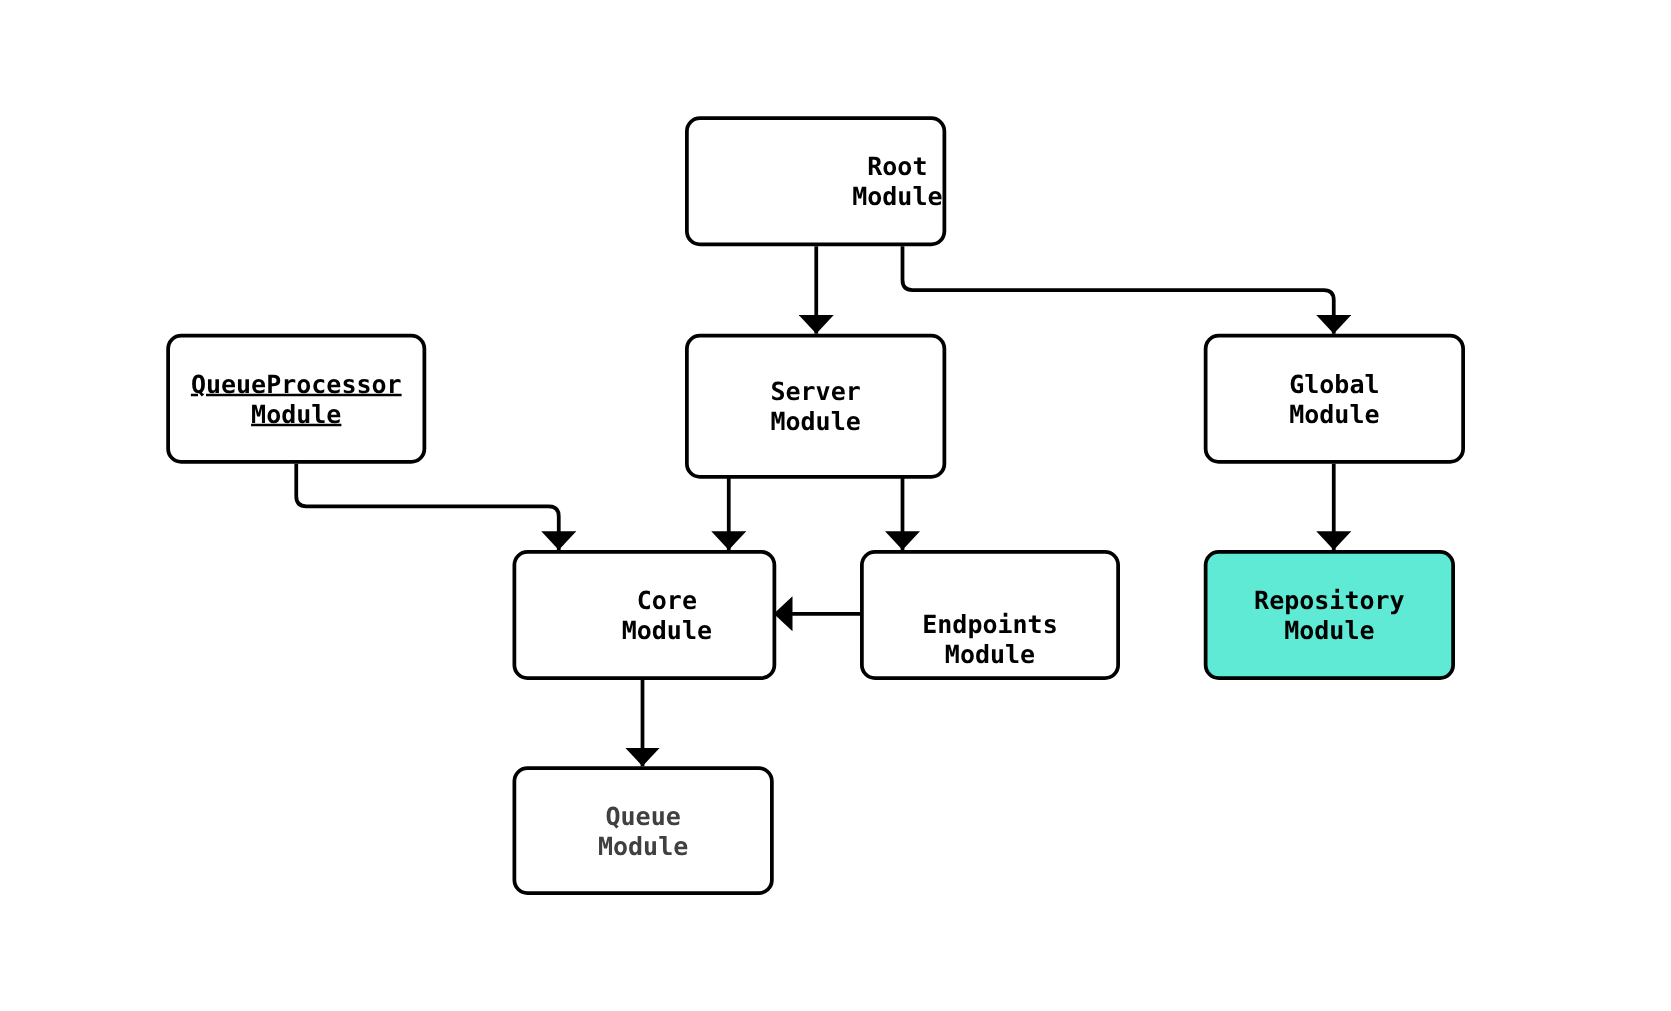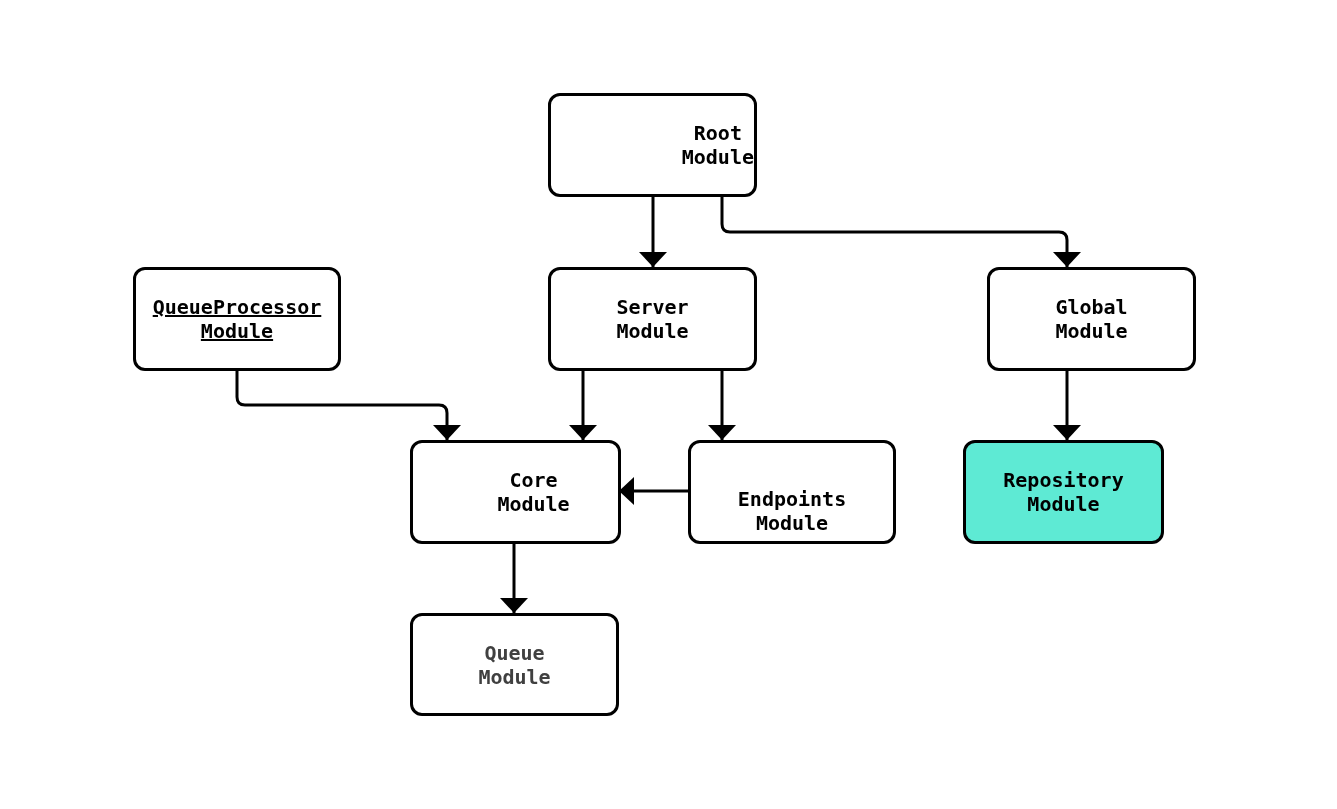--- a/index.html
+++ b/index.html
@@ -64,25 +64,25 @@
   </svg>
   <div id="nodes-layer">
       <div class="node" style="left: 548px; top: 93px; width: 209px; height: 104px; background: rgb(255, 255, 255); border-color: rgb(0, 0, 0); justify-content: flex-end;">
         <div class="node-label" style="color: rgb(0, 0, 0);">Root
 Module</div>
       </div>
       <div class="node" style="left: 133px; top: 267px; width: 208px; height: 104px; background: rgb(255, 255, 255); border-color: rgb(0, 0, 0);">
         <div class="node-label" style="color: rgb(0, 0, 0); text-decoration: underline;">QueueProcessor
 Module</div>
       </div>
-      <div class="node" style="left: 548px; top: 267px; width: 209px; height: 104px; background: rgb(255, 255, 255); border-color: rgb(0, 0, 0);">
+      <div class="node" style="left: 548px; top: 267px; width: 209px; height: 116px; background: rgb(255, 255, 255); border-color: rgb(0, 0, 0);">
         <div class="node-label" style="color: rgb(0, 0, 0);">Server
 Module</div>
       </div>
-      <div class="node" style="left: 963px; top: 267px; width: 209px; height: 104px; background: rgb(255, 255, 255); border-color: rgb(0, 0, 0); margin-left: 24px;">
+      <div class="node" style="left: 963px; top: 267px; width: 209px; height: 104px; background: rgb(255, 255, 255); border-color: rgb(0, 0, 0);">
         <div class="node-label" style="color: rgb(0, 0, 0);">Global
 Module</div>
       </div>
       <div class="node" style="left: 410px; top: 440px; width: 211px; height: 104px; background: rgb(255, 255, 255); border-color: rgb(0, 0, 0); padding-left: 36px;">
         <div class="node-label" style="color: rgb(0, 0, 0);">Core
 Module</div>
       </div>
       <div class="node" style="left: 688px; top: 440px; width: 208px; height: 104px; background: rgb(255, 255, 255); border-color: rgb(0, 0, 0);">
         <div class="node-label" style="color: rgb(0, 0, 0); margin-top: 38px;">Endpoints
 Module</div>

